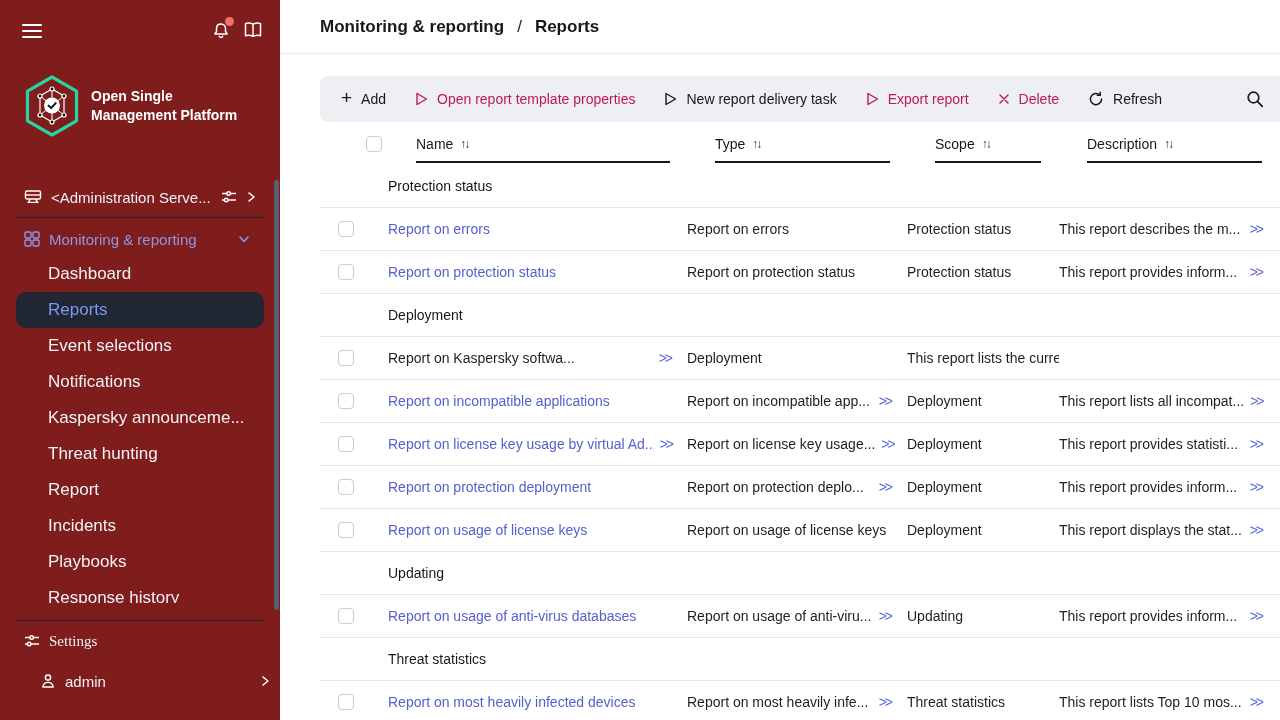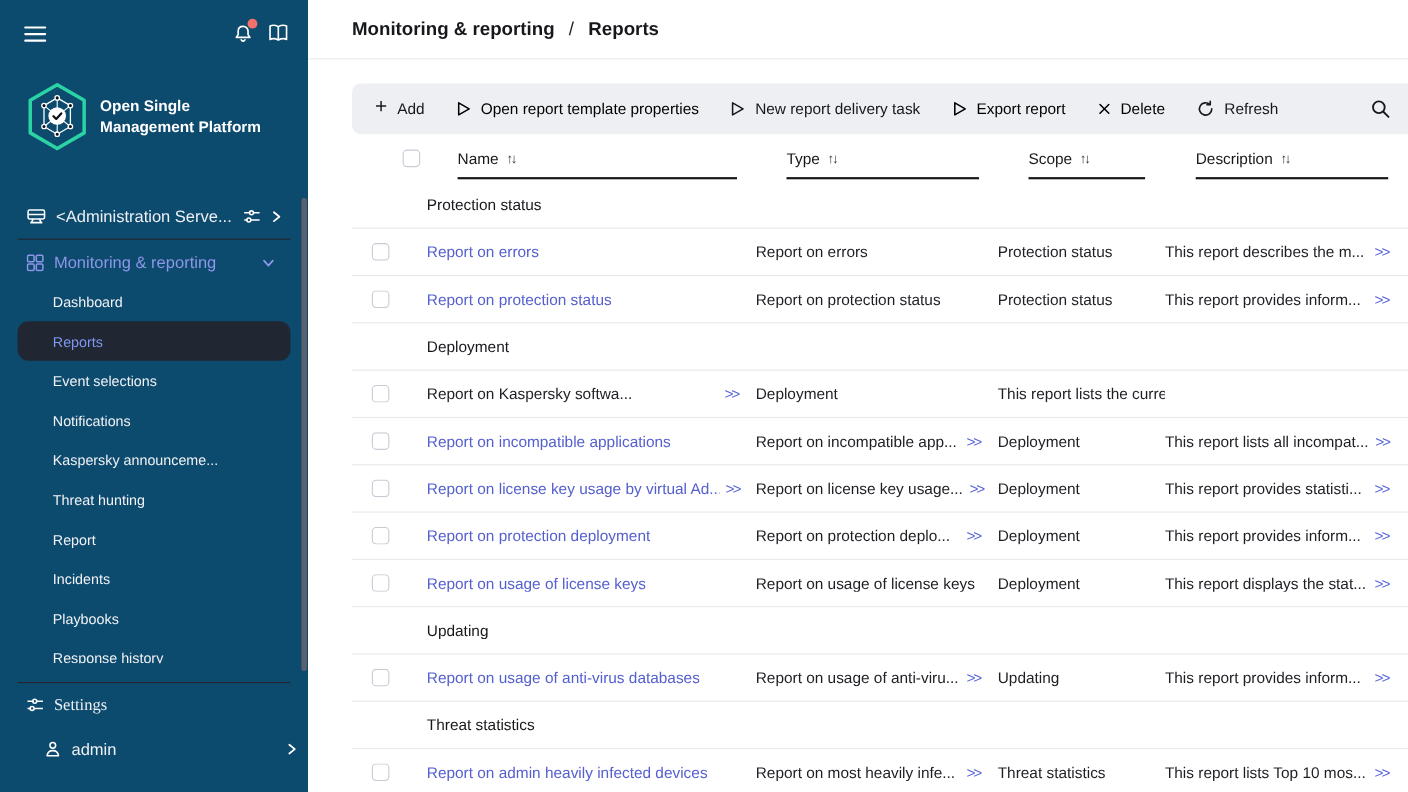--- a/index.html
+++ b/index.html
@@ -3,56 +3,56 @@
 <meta charset="utf-8">
 <title>Open Single Management Platform</title>
 <style>
   * { box-sizing: border-box; }
   html,body { margin:0; padding:0; }
   body {
     width:1280px; height:720px; overflow:hidden; position:relative;
     font-family:"Liberation Sans", sans-serif; background:#ffffff; color:#17181c;
   }
   
-  .sidebar { position:absolute; left:0; top:0; width:280px; height:720px; background:#0c4a6e; color:#eef0f4; }
+  .sidebar { position:absolute; left:0; top:0; width:280px; height:720px; background:#7f1d1d; color:#eef0f4; }
   .hamburger { position:absolute; left:22px; top:24px; width:20px; height:14px; cursor:pointer; }
   .hamburger i { display:block; width:20px; height:2px; background:#fff; border-radius:1px; margin-bottom:4px; }
   .topbar-ic { position:absolute; top:21px; cursor:pointer; }
   .ic-bell { left:211px; }
   .bell-dot { position:absolute; right:-3px; top:-4px; width:9px; height:9px; border-radius:50%; background:#f4706b; }
   .ic-book { left:243px; }
   .logo { position:absolute; left:24px; top:74px; display:flex; gap:11px; }
   .logo-text { padding-top:13px; font-size:14px; font-weight:bold; line-height:19px; color:#fff; }
   .side-item { position:absolute; left:0; width:280px; display:flex; align-items:center; cursor:pointer; font-size:15px; }
   .side-item .lbl { margin-left:9px; }
   .srv { top:184px; height:26px; padding-left:24px; }
   .srv-right { position:absolute; right:24px; display:flex; align-items:center; gap:10px; }
   .sdiv { position:absolute; left:16px; width:248px; height:1px; background:#23262f; }
   .div1 { top:217px; } .div2 { top:620px; }
   .mon { top:225px; height:28px; padding-left:24px; color:#8d96e8; }
   .mon .chev { position:absolute; right:30px; }
   .nav { position:absolute; top:256px; left:0; width:280px; height:347px; overflow:hidden; }
   .nav-item { height:36px; margin:0 16px; padding-left:32px; display:flex; align-items:center;
-              border-radius:10px; font-size:13px; color:#f1f2f5; cursor:pointer; white-space:nowrap; }
+              border-radius:10px; font-size:17px; color:#f1f2f5; cursor:pointer; white-space:nowrap; }
   .nav-item.selected { background:#212633; color:#7e97f1; }
   .scrollthumb { position:absolute; left:274px; top:180px; width:5px; height:430px; border-radius:3px; background:#5b6univ070; background:#5b6070; cursor:pointer; }
   .settings { top:627px; height:28px; padding-left:24px;font-family:Liberation Serif, serif; }
   .admin { top:667px; height:28px; padding-left:24px;margin-left:16px; }
   .admin .chev { position:absolute; right:26px; }
   
   .main { position:absolute; left:280px; top:0; width:1000px; height:720px; background:#fff; }
   .page-header { height:54px; border-bottom:1px solid #e9eaee; display:flex; align-items:center;
                  padding-left:40px; font-size:17px; font-weight:600; color:#17181c; }
   .crumb-sep { margin:0 13px; font-weight:400; color:#25262b; }
   .crumb { cursor:pointer; }
   .toolbar { position:absolute; left:40px; top:76px; width:968px; height:46px; background:#edeff2;
              border-radius:8px; display:flex; align-items:center; padding-left:21px; gap:29px; font-size:14px; }
   .tb-btn { display:flex; align-items:center; gap:9px; color:#17181c; cursor:pointer; white-space:nowrap; }
   .tb-btn .plus { font-size:19px; font-weight:400; line-height:14px; margin-top:-2px; }
-  .tb-btn.disabled { color:#000000; cursor:default; }
+  .tb-btn.disabled { color:#be185d; cursor:default; }
   .tb-search { margin-left:auto; margin-right:24px; cursor:pointer; display:flex; }
   
   .table { position:absolute; left:40px; top:125px; width:960px; }
   .thead, .trow { display:grid; grid-template-columns:68px 299px 220px 152px 209px 1fr; }
   .thead { height:38px; }
   .th { position:relative; display:flex; align-items:center; font-size:14px; font-weight:500; color:#17181c; cursor:pointer;margin-left:28px; }
   .th .sort { font-size:12px; letter-spacing:-2px; color:#2e3037; margin-left:7px; font-weight:400; }
   .uline { position:absolute; bottom:0; left:0; right:17px; height:2px; background:#17181c; }
   .th-scope .uline { right:18px; }
   .th-desc .uline { right:6px; }
@@ -492,21 +492,21 @@
     <div class="cell"></div>
           <div class="cell"></div>
           <div class="cell"></div>
           <div class="cell"></div>
   </div>
         <div class="trow">
     <div class="cell c-check">
             <span class="cb"></span>
           </div>
     <div class="cell c-name">
-      <span class="link">Report on admin heavily infected devices</span>
+      <span class="link">Report on most heavily infected devices</span>
 
     </div>
     <div class="cell c-type">
       <span>Report on most heavily infe...</span>
       <span class="more">&gt;&gt;</span>
     </div>
     <div class="cell">
             <span>Threat statistics</span>
           </div>
     <div class="cell c-desc">

